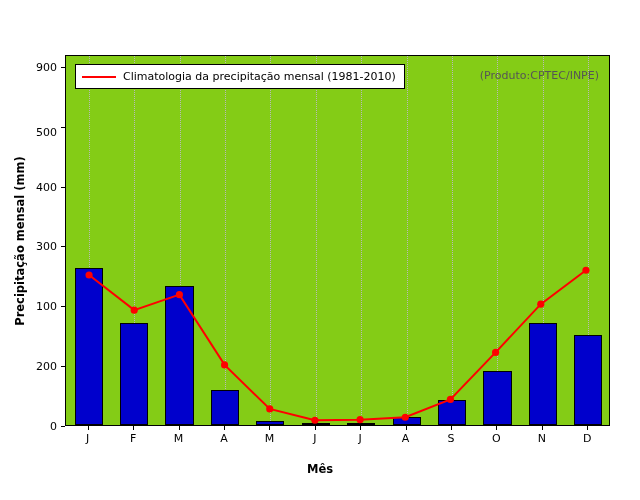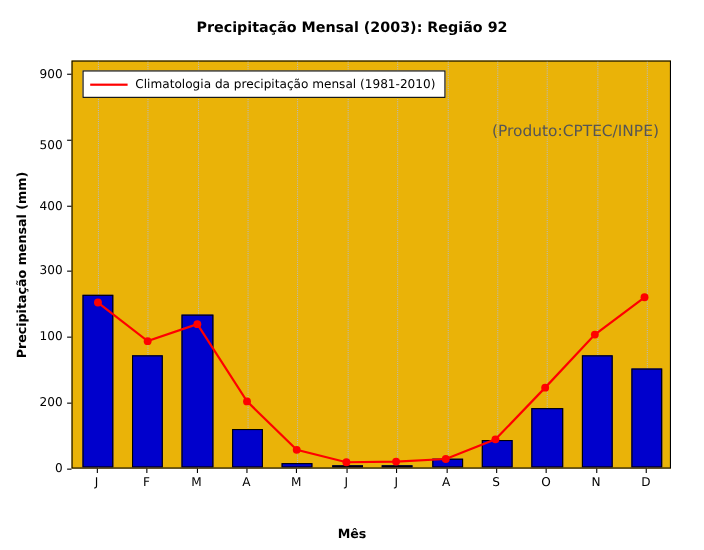--- a/index.html
+++ b/index.html
@@ -30,21 +30,21 @@
   }
   
   #plot {
     position: absolute;
     left: 65px;
     top: 55px;
     width: 545px;
     height: 371px;
     border: 1px solid #000000;
     box-sizing: border-box;
-    background: #eab308;
+    background: #84cc16;
   }
   #plot-inner {
     position: absolute;
     left: 0; top: 0; right: 0; bottom: 0;
     overflow: hidden;
   }
   .gridline-v {
     position: absolute;
     top: 0;
     bottom: 0;
@@ -105,21 +105,21 @@
     font-size: 11.5px;
     font-weight: bold;
     color: #000000;
     transform: rotate(-90deg);
     transform-origin: left top;
     white-space: nowrap;
   }
   #xlabel {
     position: absolute;
     left: 0;
-    top: 478px;
+    top: 462px;
     width: 640px;
     text-align: center;
     font-size: 11.5px;
     font-weight: bold;
     color: #000000;
   }
   #legend {
     position: absolute;
     left: 9px;
     top: 8px;
@@ -138,32 +138,30 @@
   }
   #legend-text {
     font-size: 11px;
     color: #000000;
     white-space: nowrap;
   }
   #producer {
     position: absolute;
     right: 10px;
     top: 13px;
-    font-size: 14px;
+    font-size: 11px;
     color: #555555;
     white-space: nowrap;
-    margin-top: 43px;
   }
 </style>
 </head>
 <body>
 
 <div id="chart-root">
 
-  <div id="chart-title">Precipitação Mensal (2003): Região 92</div>
 
   <div id="plot">
     <div id="plot-inner">
       <div id="gridlines">
           <div class="gridline-v" style="left: 22.7083px;"></div>
           <div class="gridline-v" style="left: 68.125px;"></div>
           <div class="gridline-v" style="left: 113.542px;"></div>
           <div class="gridline-v" style="left: 158.958px;"></div>
           <div class="gridline-v" style="left: 204.375px;"></div>
           <div class="gridline-v" style="left: 249.792px;"></div>

